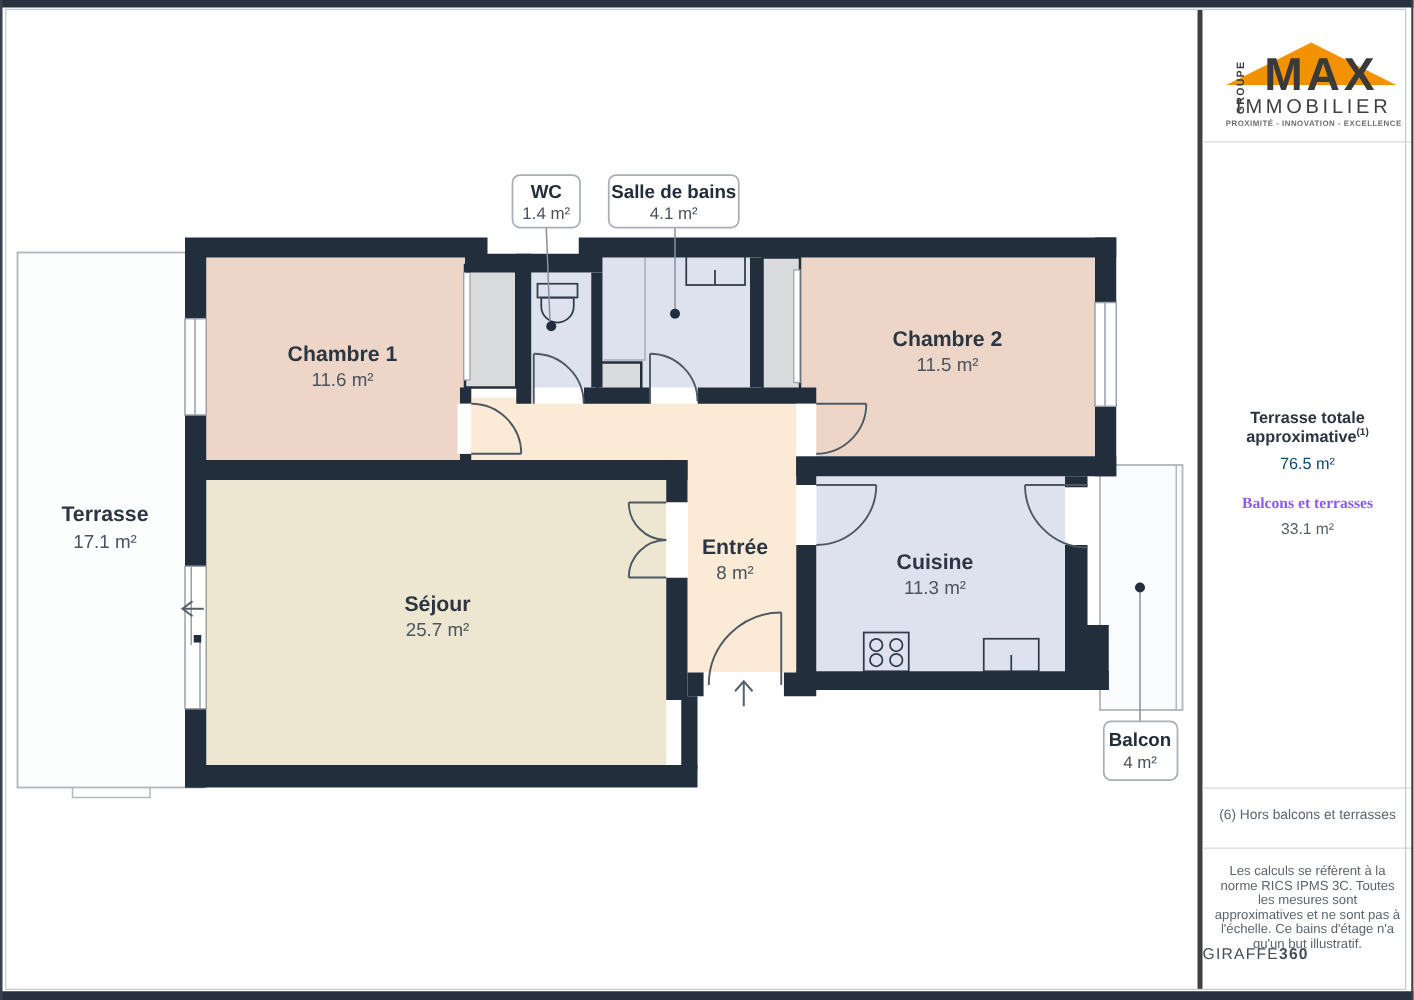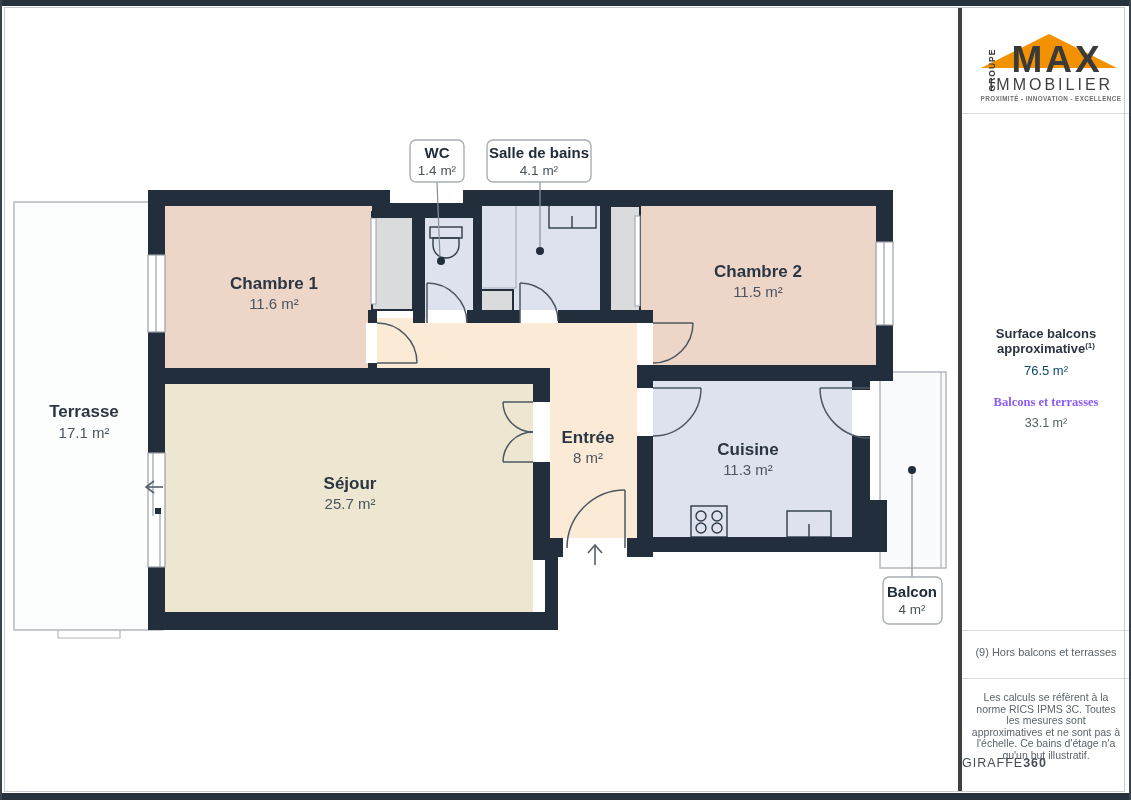--- a/index.html
+++ b/index.html
@@ -266,28 +266,28 @@
         <polygon points="10,42 78,8 146,42" fill="#F39200"></polygon>
         <text class="logo-groupe" transform="translate(24,44) rotate(-90)">GROUPE</text>
         <text class="logo-max" x="86" y="46">MAX</text>
         <text class="logo-sub" x="80" y="64">IMMOBILIER</text>
         <text class="logo-tag" x="80" y="75">PROXIMITÉ - INNOVATION - EXCELLENCE</text>
       </svg>
     </div>
     <div class="divider" style="top:105px"></div>
 
     <div class="surface-block">
-      <div class="surface-title"><span>Surface balcons approximative</span><sup>(1)</sup></div>
+      <div class="surface-title"><span>Terrasse totale approximative</span><sup>(1)</sup></div>
       <div class="surface-value">76.5 m²</div>
       <div class="balc-title">Balcons et terrasses</div>
       <div class="balc-value">33.1 m²</div>
     </div>
 
     <div class="divider" style="top:622px"></div>
-    <div class="footnote">(9) Hors balcons et terrasses</div>
+    <div class="footnote">(6) Hors balcons et terrasses</div>
     <div class="divider" style="top:670px"></div>
     <div class="disclaimer">Les calculs se réfèrent à la norme RICS IPMS 3C. Toutes les mesures sont approximatives et ne sont pas à l'échelle. Ce bains d'étage n'a qu'un but illustratif.</div>
     <div class="credit"><span>GIRAFFE</span><b>360</b></div>
   </div>
 
   <div class="frame"></div>
   <div class="edge-top"></div>
   <div class="edge-bottom"></div>
   <div class="edge-left"></div>
   <div class="edge-right"></div>

